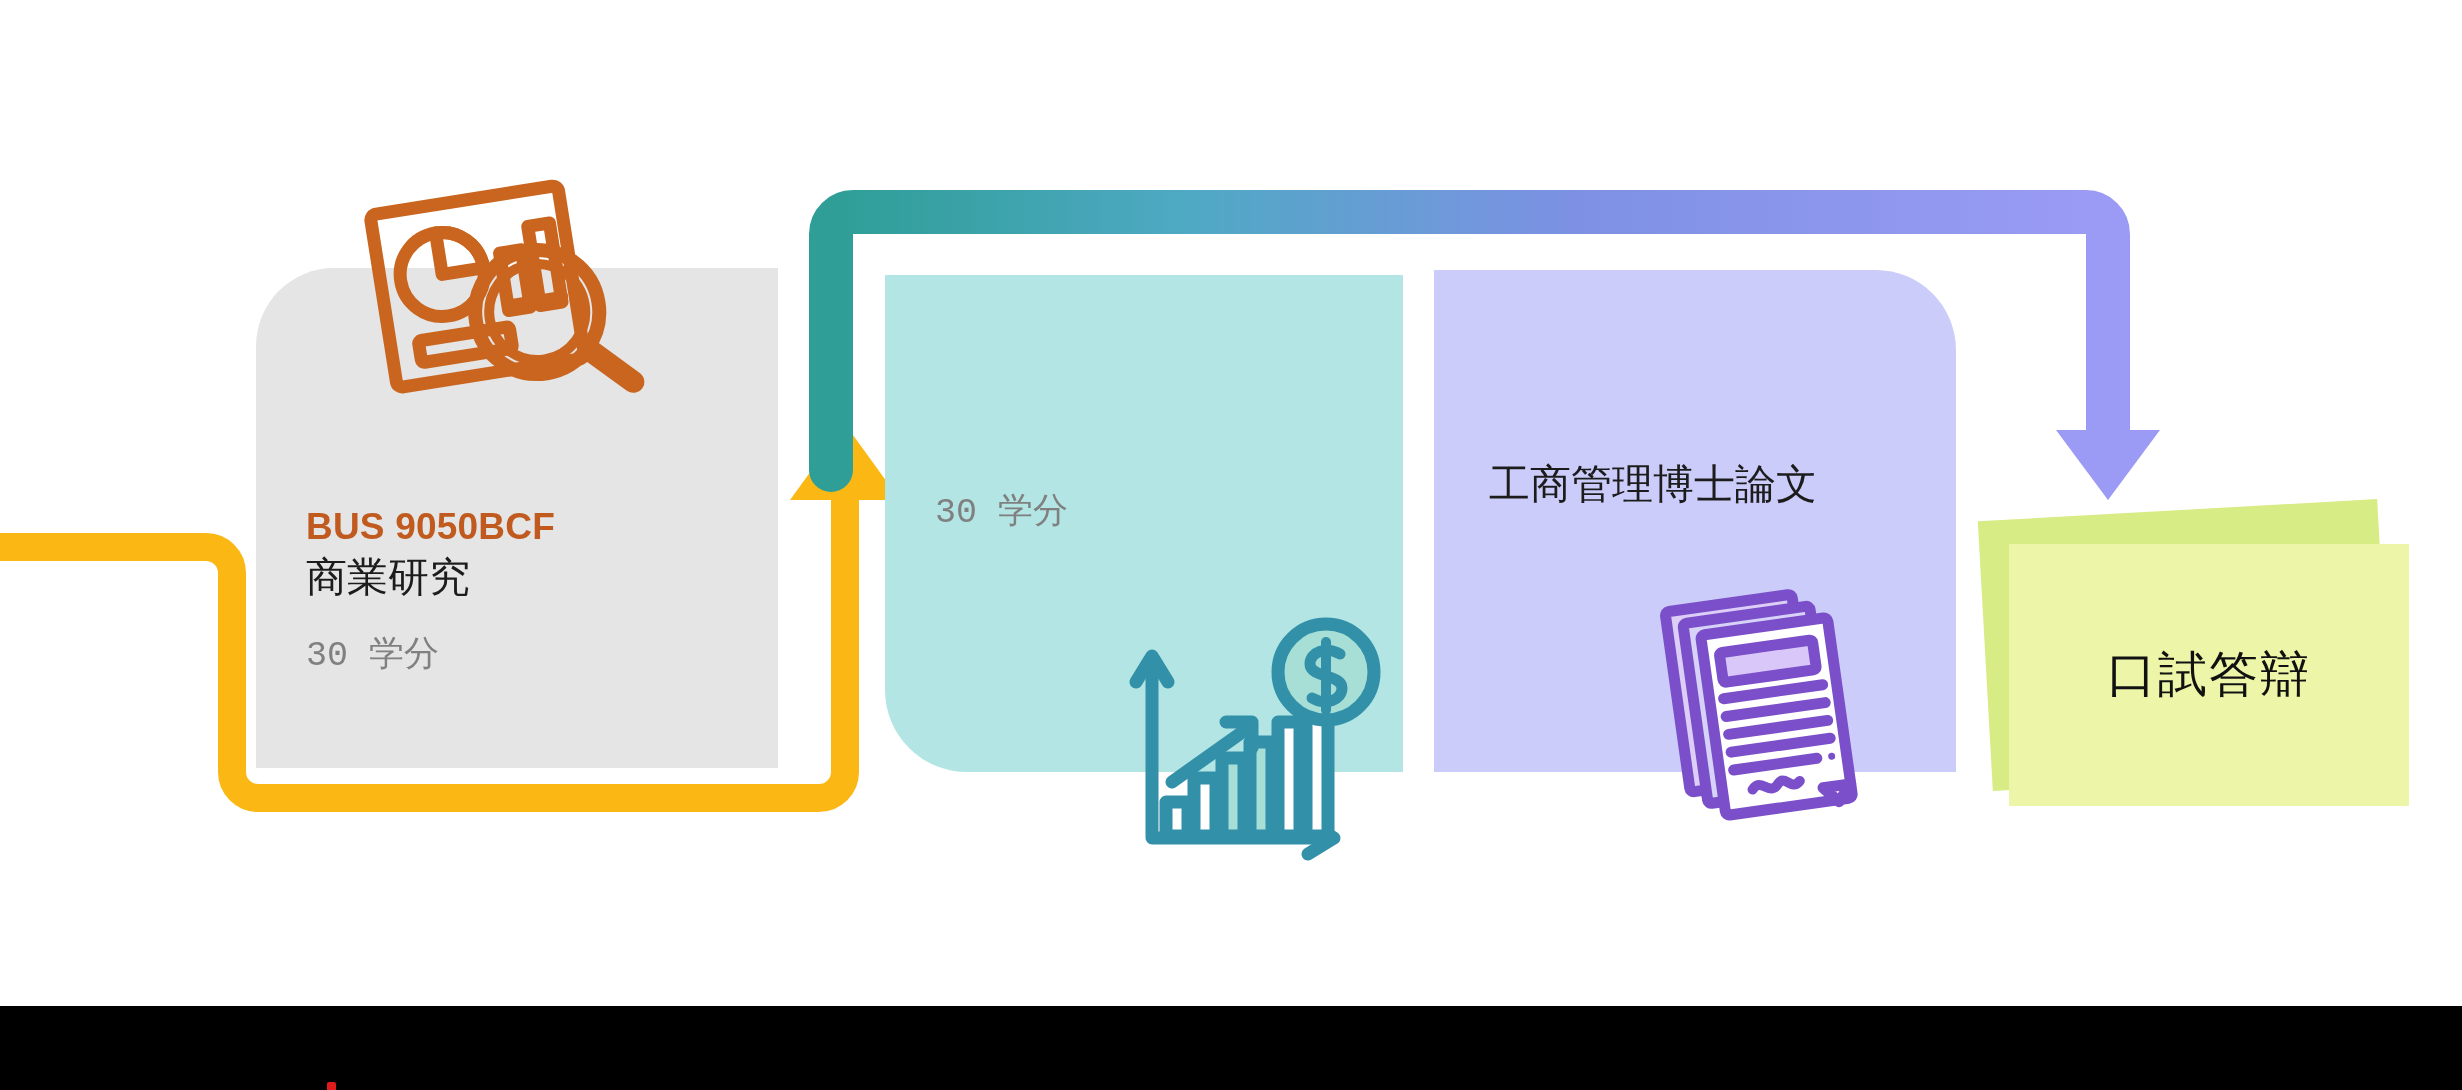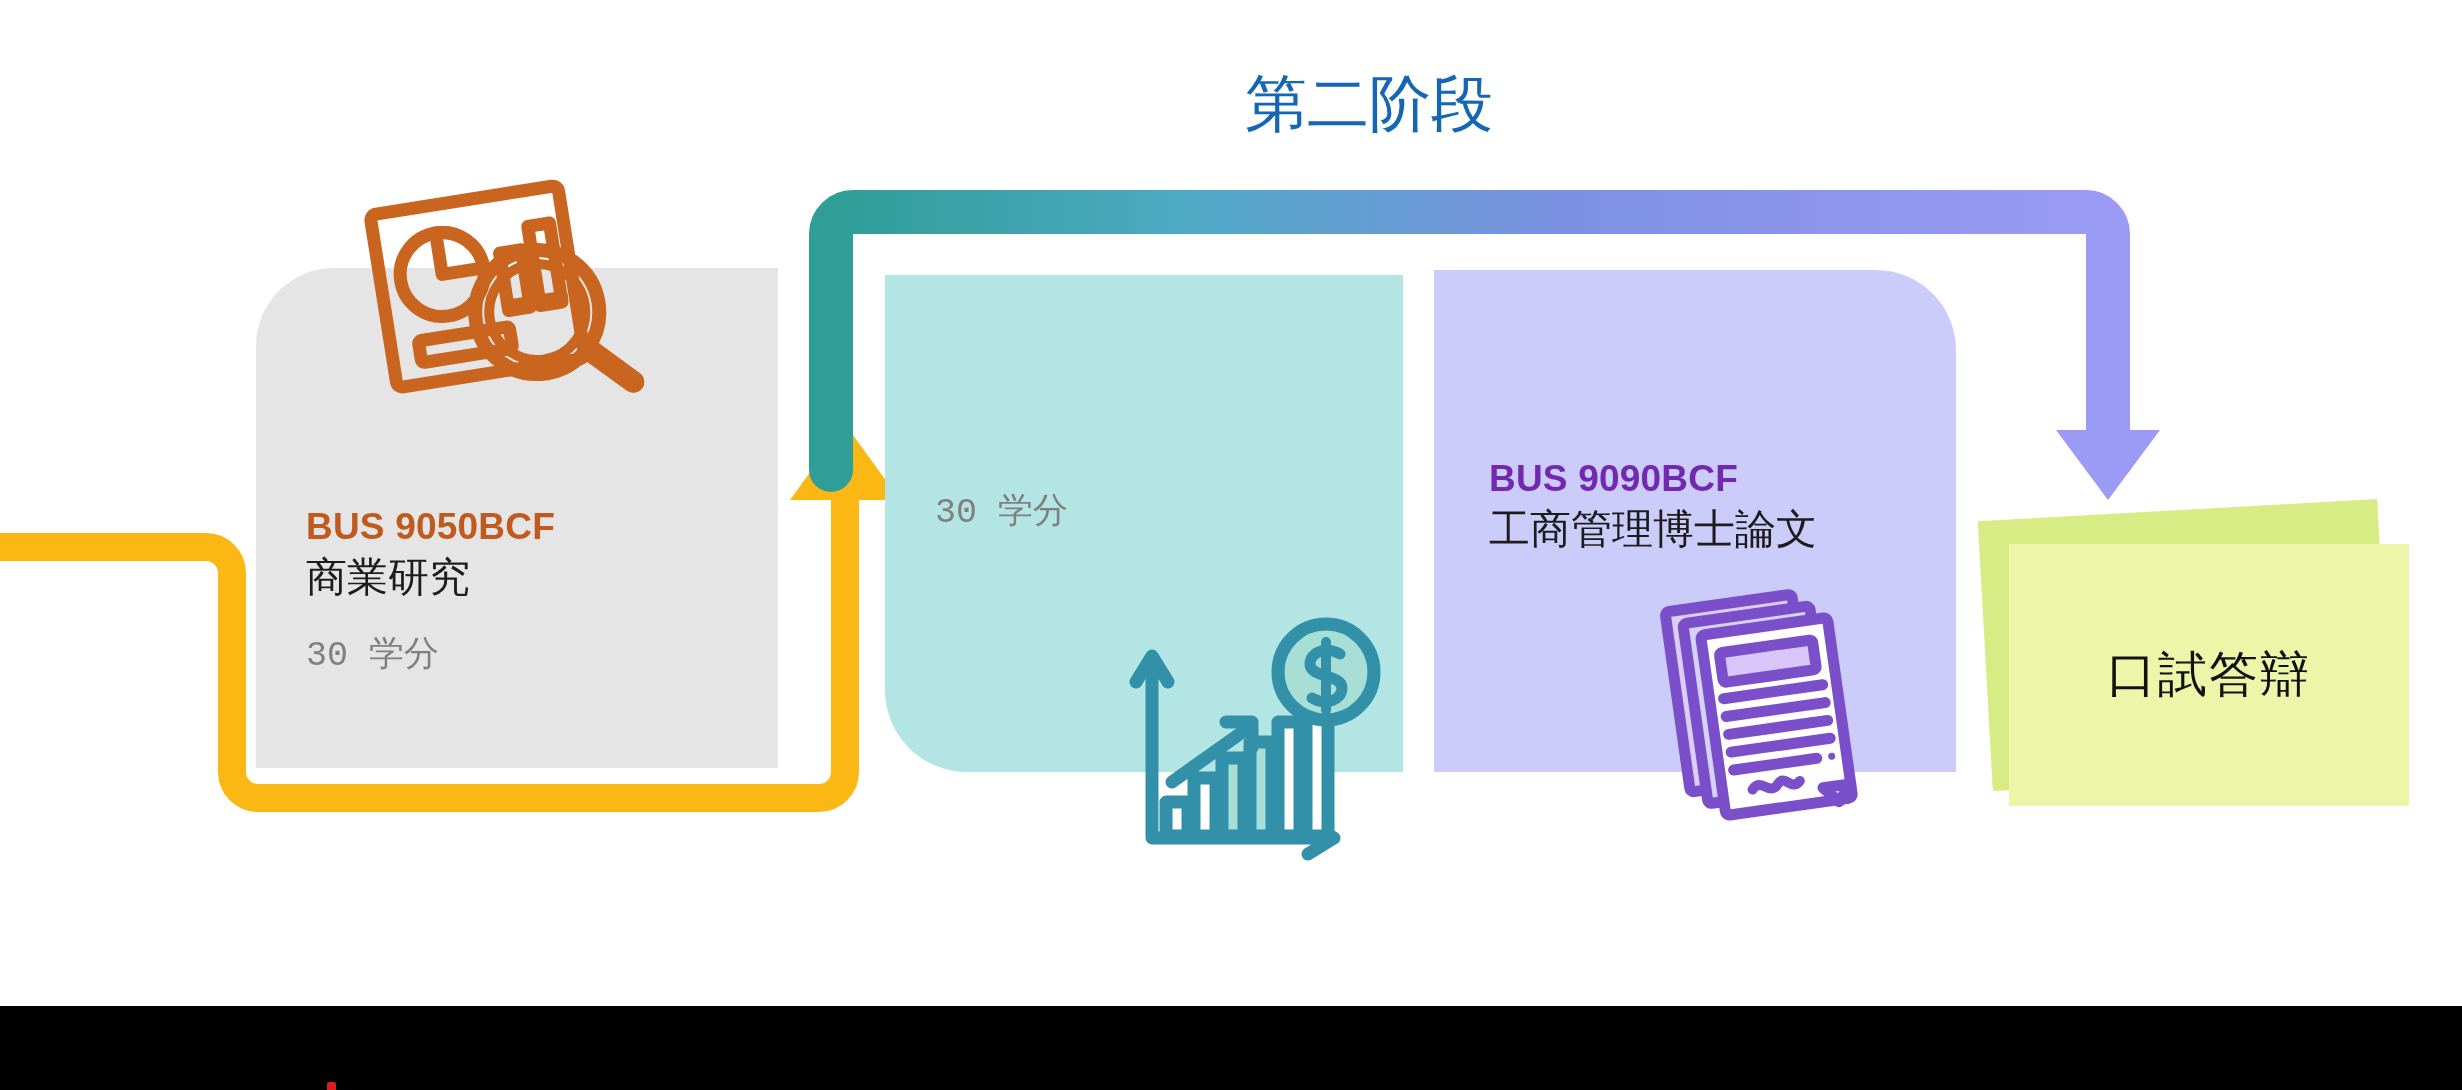--- a/index.html
+++ b/index.html
@@ -100,21 +100,20 @@
   </div>
 
   <div class="card" id="card-2">
     <div class="card-body">
       <div class="course-credits">30 学分</div>
     </div>
   </div>
 
   <div class="card" id="card-3">
     <div class="card-body">
-      <div class="course-code">BUS 9090BCF</div>
       <div class="course-name">工商管理博士論文</div>
     </div>
   </div>
 
   <svg class="svg-layer" viewBox="0 0 2462 1090">
 
     <g transform="translate(370,215) rotate(-9)" fill="none" stroke="#C9651F" stroke-width="13" stroke-linejoin="round" stroke-linecap="round">
       <rect x="0" y="0" width="190" height="175" rx="6"></rect>
       <circle cx="62" cy="70" r="42"></circle>
       <path d="M 62 70 L 62 28 A 42 42 0 0 1 104 70 Z"></path>
@@ -158,21 +157,20 @@
       <path d="M 46 112 L 146 112"></path>
       <path d="M 46 130 L 146 130"></path>
       <path d="M 46 148 L 146 148"></path>
       <path d="M 46 166 L 130 166"></path>
       <circle cx="145" cy="166" r="3.5" fill="#7A4FC9" stroke="none"></circle>
       <path d="M 62 188 C 72 176 78 198 88 186 C 96 176 100 196 110 186" stroke-width="10"></path>
       <path d="M 132 196 L 160 196 L 146 212 Z" fill="#ffffff"></path>
     </g>
   </svg>
 
-  <div class="stage-label" id="stage-label-2">第二阶段</div>
 
   <div id="defence-wrap">
     <div id="defence-back"></div>
     <div id="defence-front">
       <span class="defence-text">口試答辯</span>
     </div>
   </div>
 
   <div id="bottom-bar"></div>
   <div id="bottom-dot"></div>

